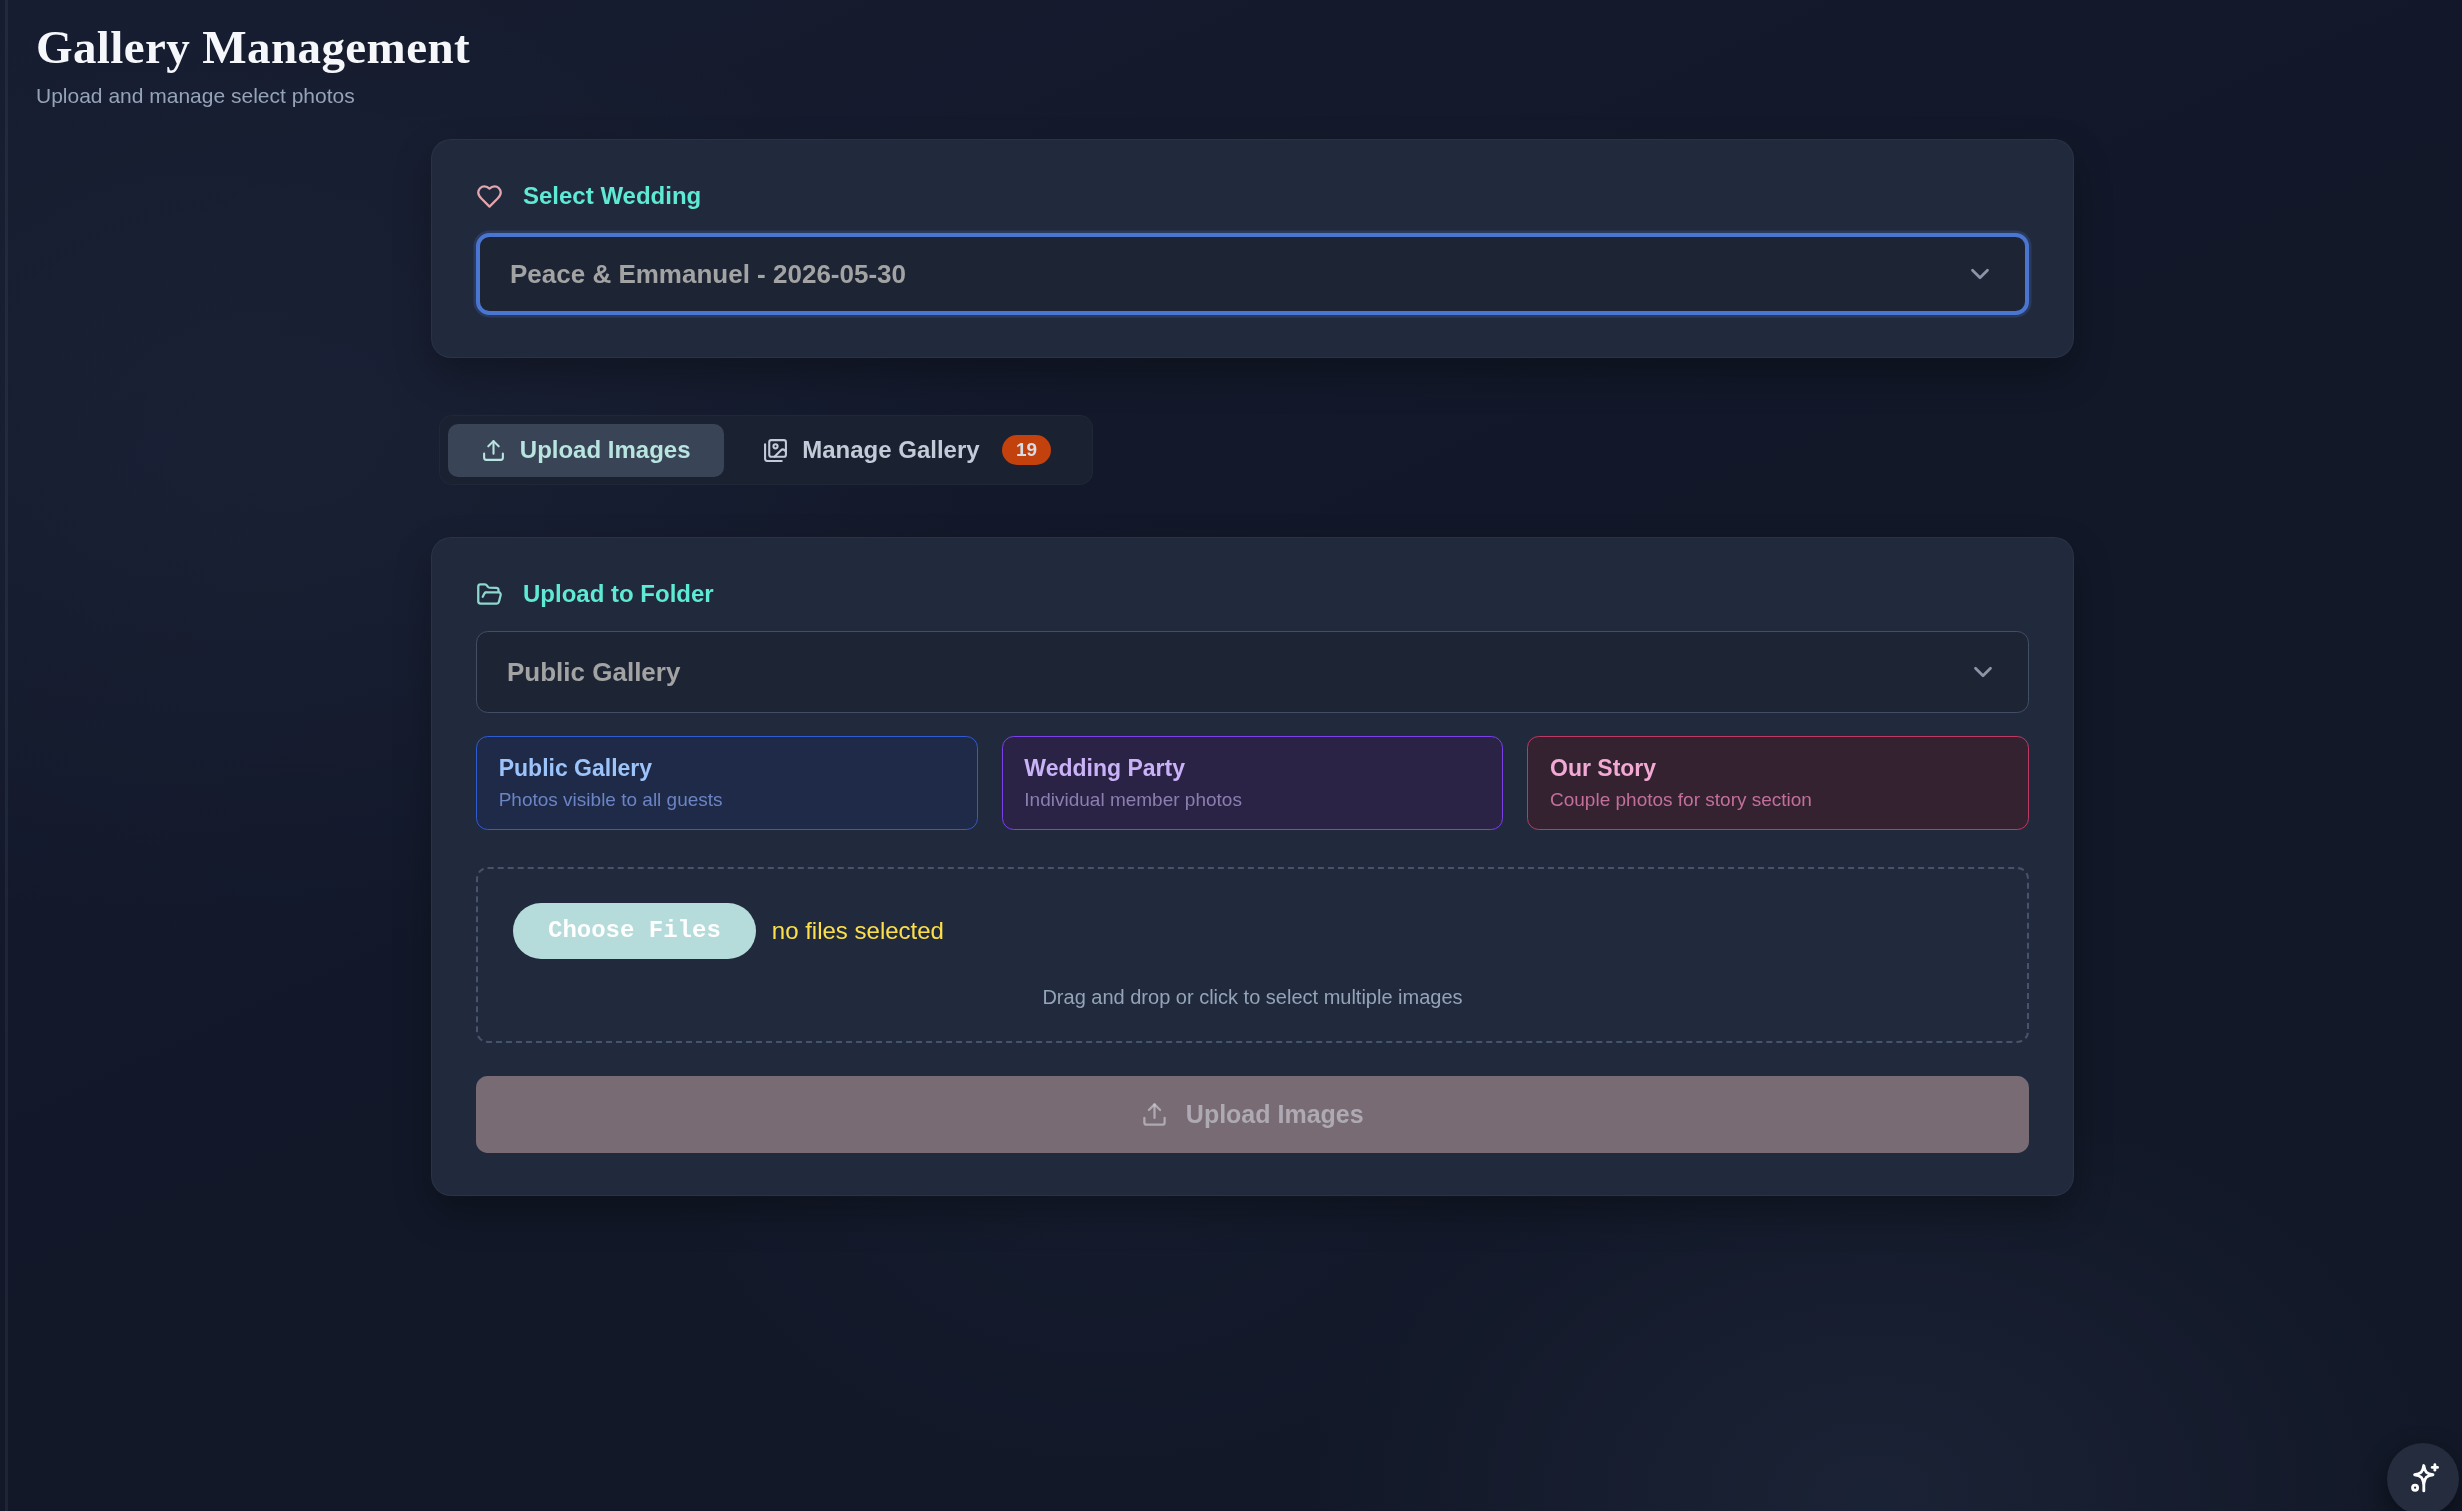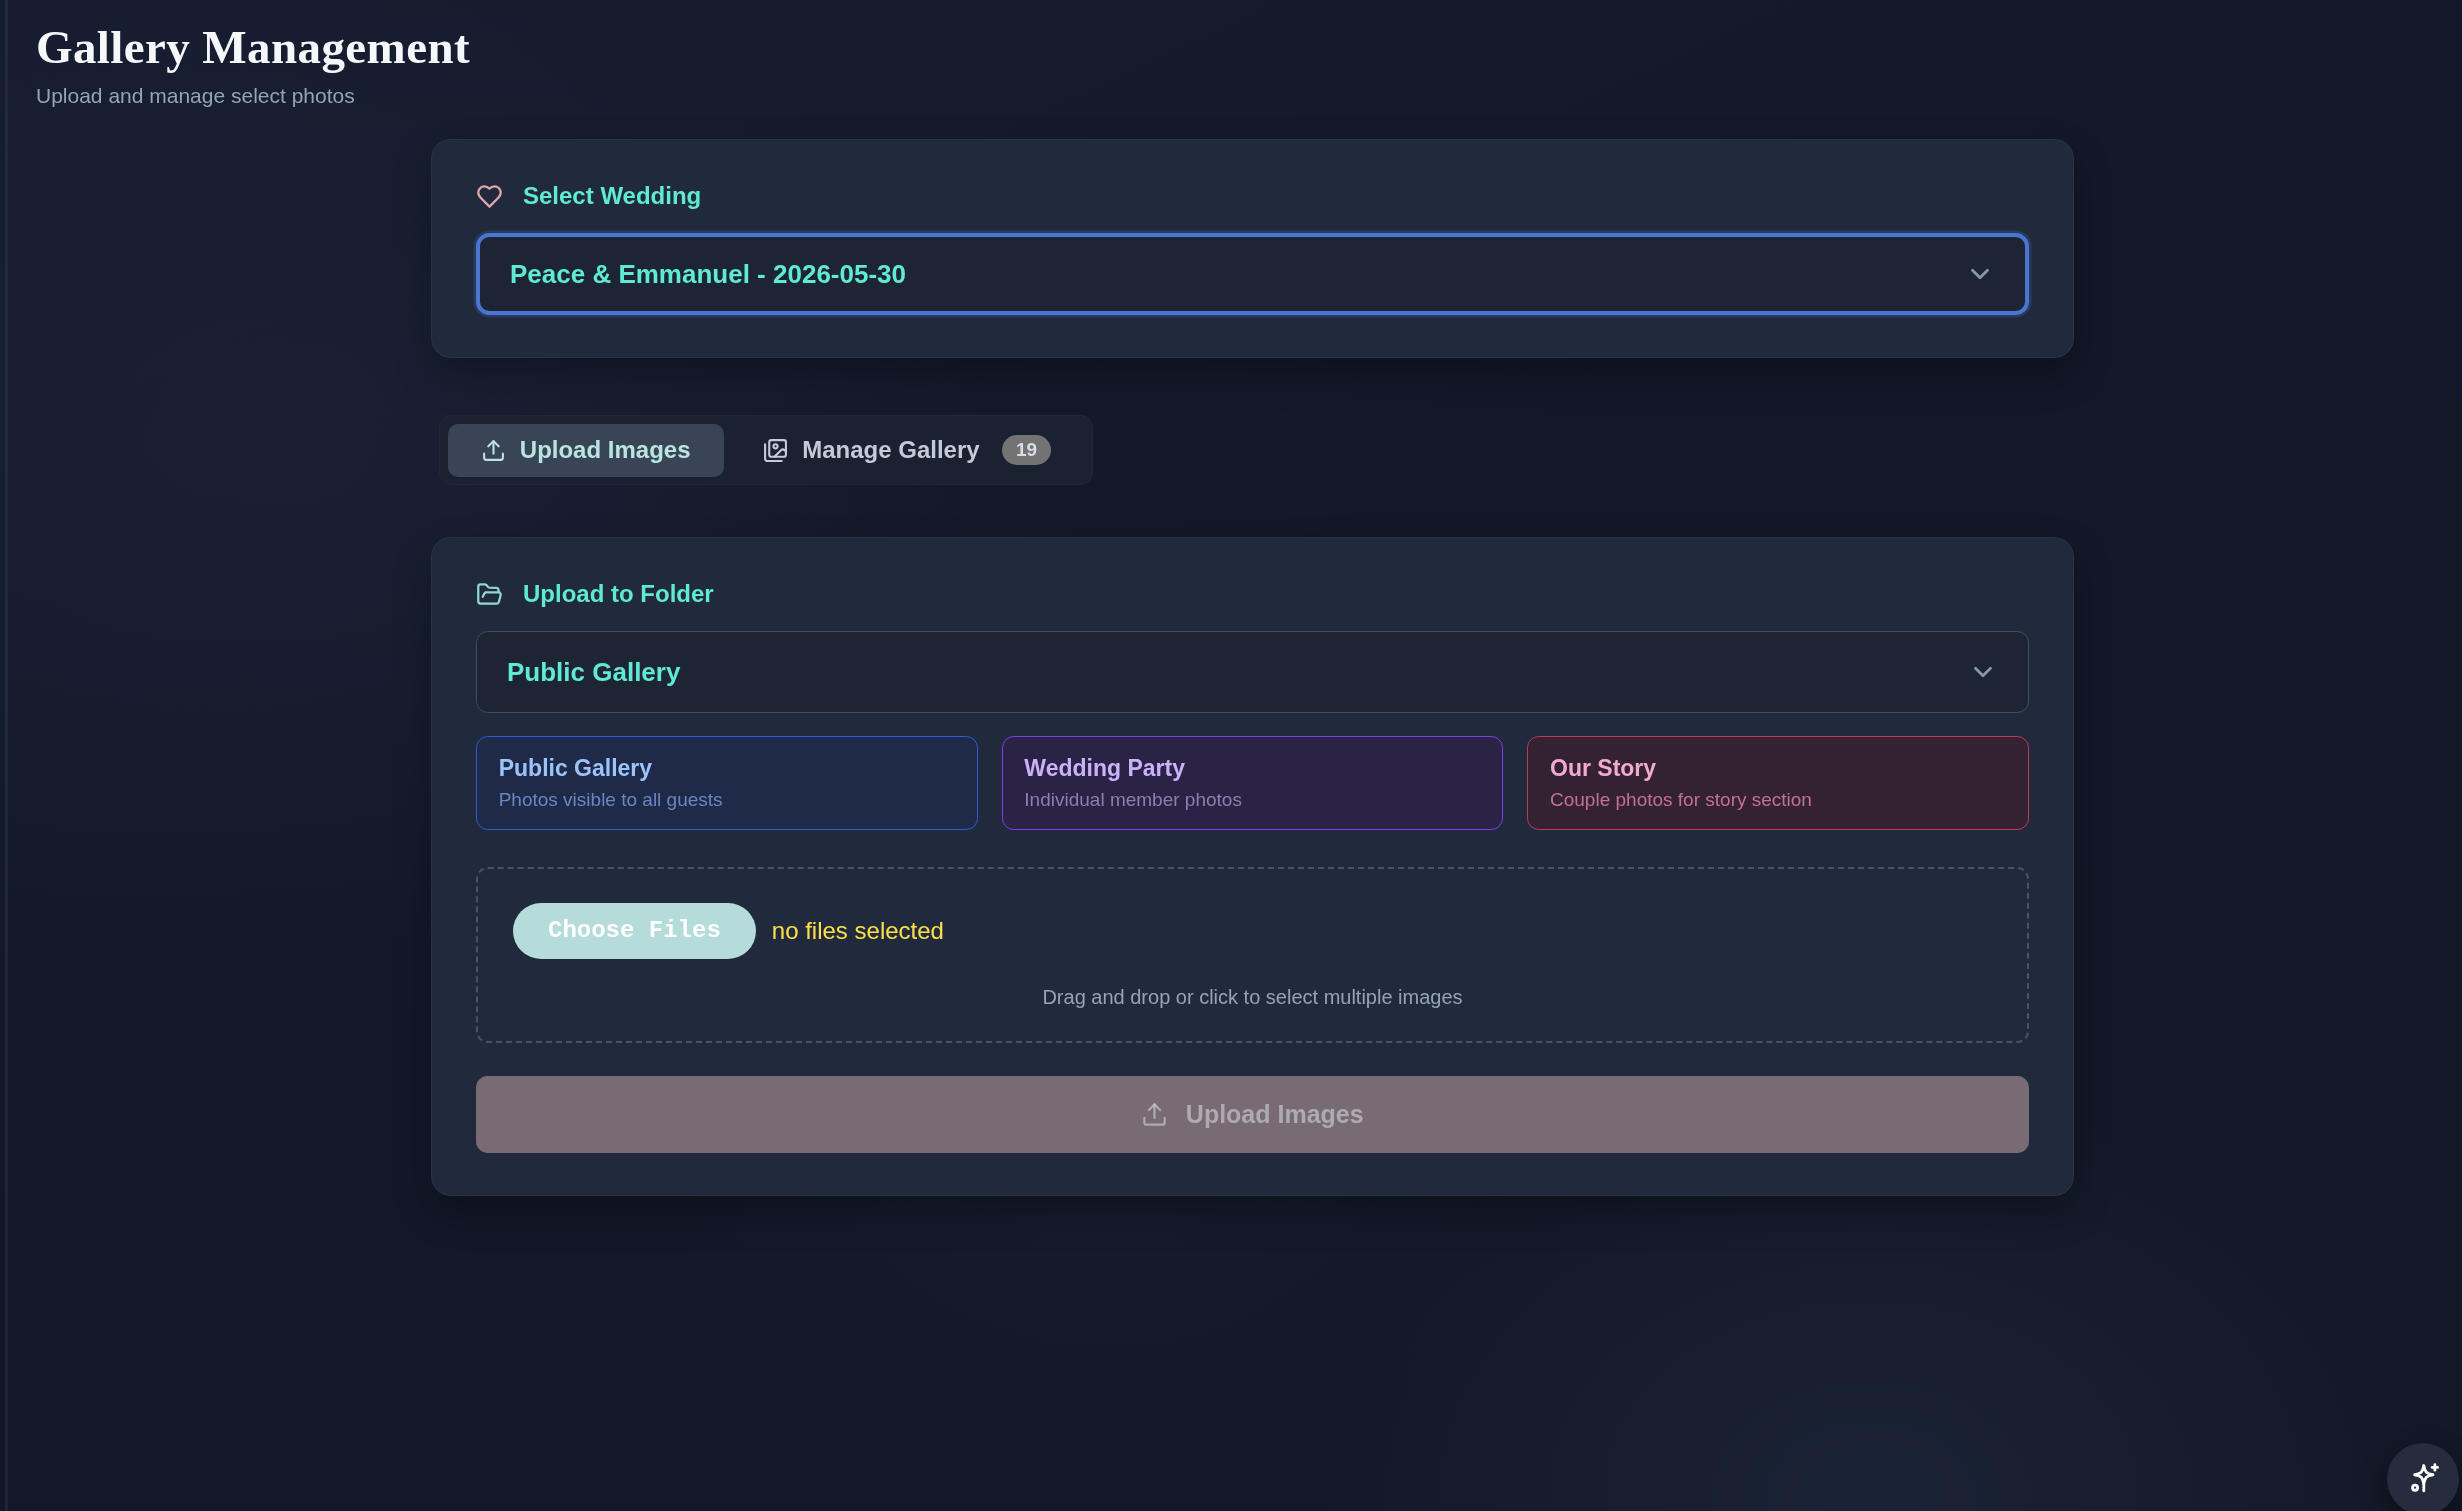--- a/index.html
+++ b/index.html
@@ -40,21 +40,21 @@
 
   .label-row { display: flex; align-items: center; gap: 20px; margin-bottom: 23px; }
   .label-row .lbl { font-size: 24px; font-weight: 700; color: #5eead4; }
   .icon-heart { color: #e3a6ad; }
   .icon-folder { color: #8fd8cf; }
 
   .select {
     height: 82px; width: 100%;
     display: flex; align-items: center; justify-content: space-between;
     background: #1d2535; border-radius: 13.3px; padding: 4px 30px;
-    font-size: 26px; font-weight: 700; color: #5eead4;
+    font-size: 26px; font-weight: 700; color: #a3a3a3;
     cursor: pointer;
   }
   .select-wedding {
     border: 4.2px solid #4a75d1;
     box-shadow: 0 0 0 2.5px rgba(74,117,209,0.22);
   }
   .select-folder { border: 1.7px solid #414e66; border-radius: 11.7px; }
   .chev { color: #8b95a7; flex: 0 0 auto; }
 
   .tabs {
@@ -65,21 +65,21 @@
   }
   .tab {
     display: flex; align-items: center; gap: 14px;
     height: 53px; padding: 0 33px; border-radius: 10px;
     font-size: 24px; font-weight: 600; cursor: pointer; border: none; background: transparent;
     font-family: inherit;
   }
   .tab.active { background: #3a4457; color: #b9e5e0; }
   .tab.inactive { color: #c3cbd8; }
   .badge {
-    background: #737373; color: #d7dde6; font-size: 19px; font-weight: 600;
+    background: #c2410c; color: #d7dde6; font-size: 19px; font-weight: 600;
     padding: 4.2px 14px; border-radius: 832px; margin-left: 8.3px;
   }
 
   .folder-grid { display: grid; grid-template-columns: repeat(3, 1fr); gap: 24px; margin: 23px 0 37px; }
   .fcard { border-radius: 11.7px; padding: 17.5px 21.7px; border: 1.7px solid; min-height: 92px; cursor: pointer; text-align: left; font-family: inherit; }
   .fcard .fname { font-size: 23px; font-weight: 600; margin-bottom: 7.5px; display: block; }
   .fcard .fdesc { font-size: 19px; display: block; }
   .f-blue   { background: #1e2a47; border-color: #2f5bd3; }
   .f-blue .fname { color: #9cc3fa; } .f-blue .fdesc { color: #6b84c4; }
   .f-rose   { background: #342231; border-color: #bd3a63; }

